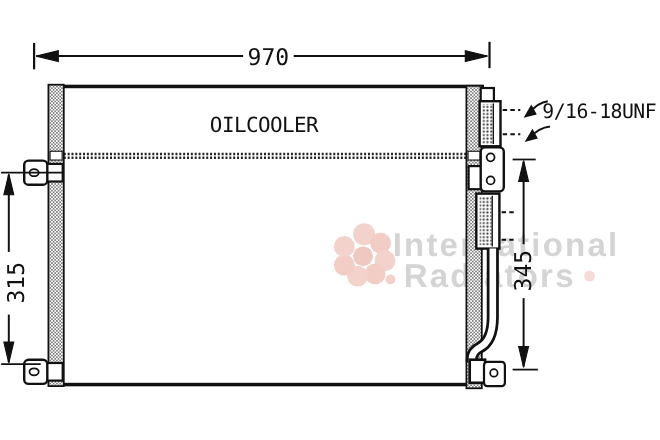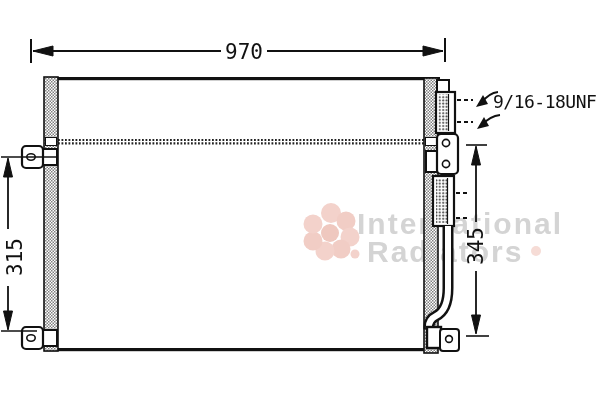--- a/index.html
+++ b/index.html
@@ -157,15 +157,16 @@
       <polygon points="476,334 471.5,315 480.5,315"></polygon>
     </g>
   </svg>
 
   <div class="abs dimlabel" style="left:221px;top:41px;width:46px;">970</div>
 
   <div class="abs dimlabel rot" style="left:-15px;top:246px;width:60px;height:22px;">315</div>
 
   <div class="abs dimlabel rot" style="left:446px;top:235px;width:60px;height:22px;">345</div>
 
+  <div class="abs partlabel" style="left:188px;top:104px;width:104px;">OILCOOLER</div>
 
   <div class="abs threadlabel" style="left:493px;top:92px;">9/16-18UNF</div>
 </div>
 
 </body></html>

